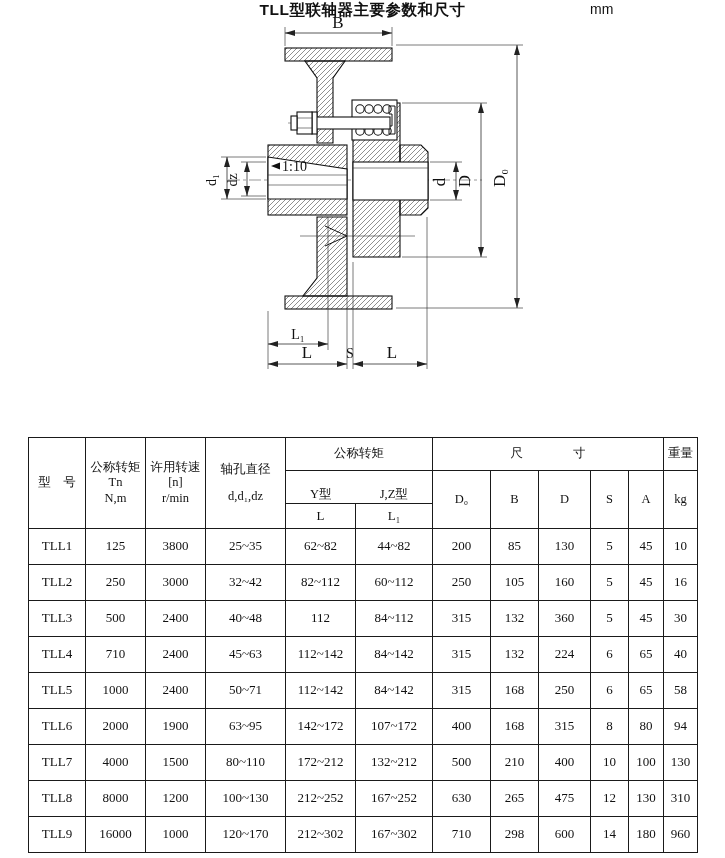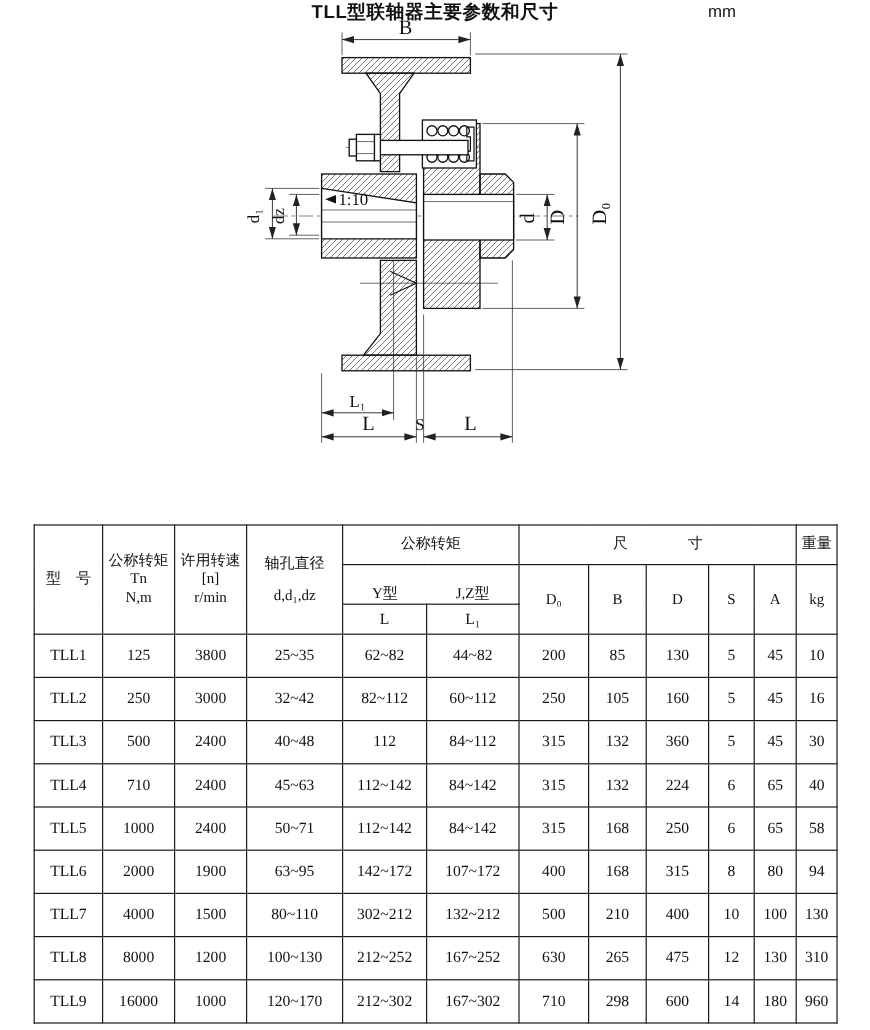--- a/index.html
+++ b/index.html
@@ -321,21 +321,21 @@
         <td>315</td>
         <td>8</td>
         <td>80</td>
         <td>94</td>
       </tr>
       <tr class="dr">
         <td>TLL7</td>
         <td>4000</td>
         <td>1500</td>
         <td>80~110</td>
-        <td>302~212</td>
+        <td>172~212</td>
         <td>132~212</td>
         <td>500</td>
         <td>210</td>
         <td>400</td>
         <td>10</td>
         <td>100</td>
         <td>130</td>
       </tr>
       <tr class="dr">
         <td>TLL8</td>

